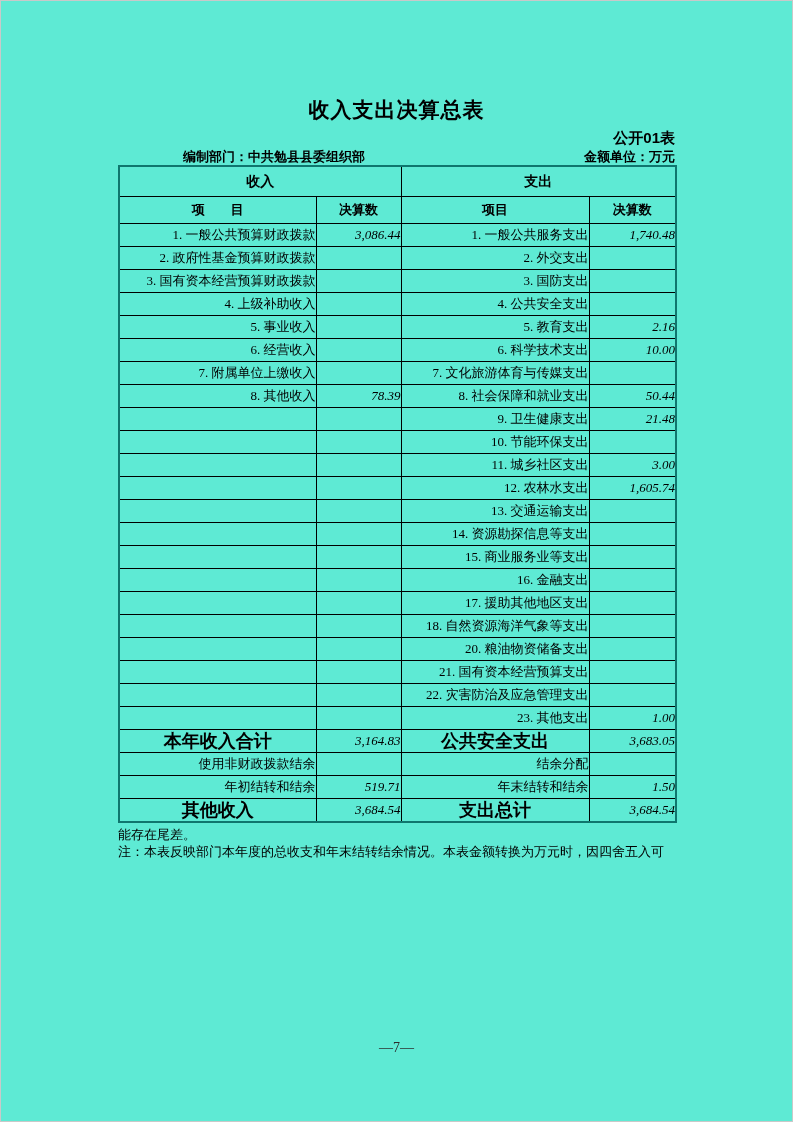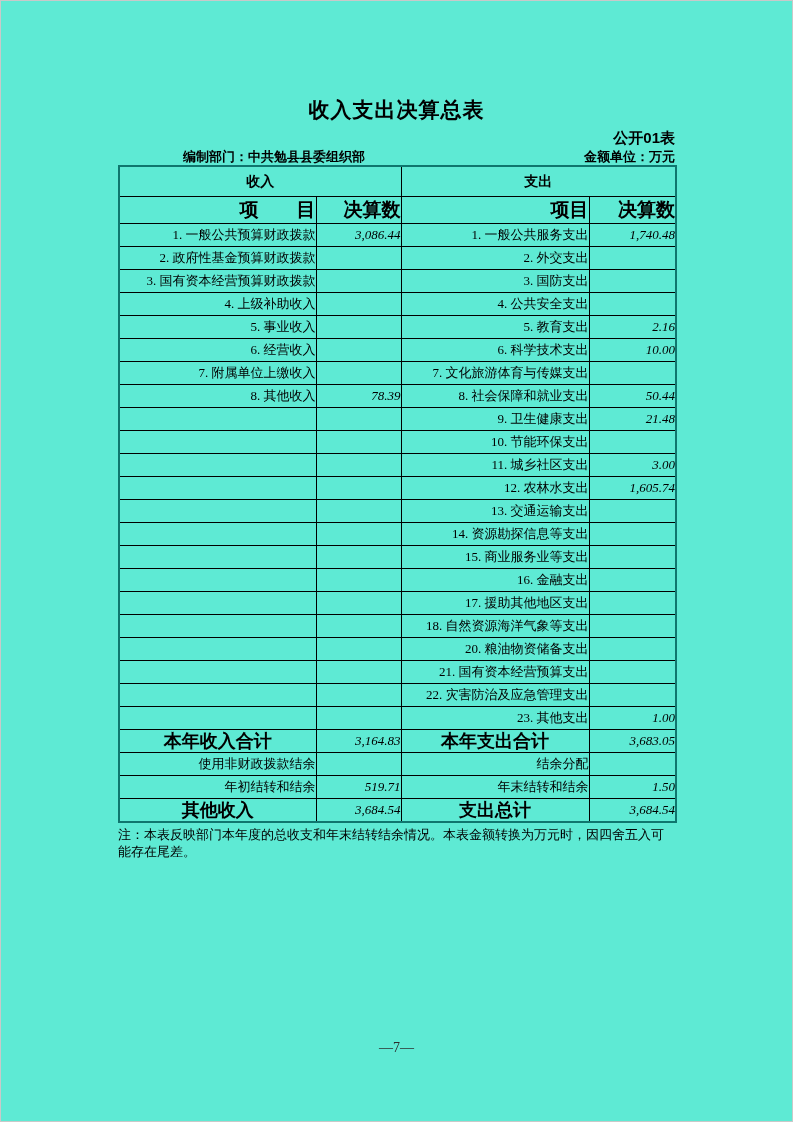--- a/index.html
+++ b/index.html
@@ -59,22 +59,22 @@
     height: 29px;
     font-family: "Liberation Sans", "DejaVu Sans", sans-serif;
     font-weight: bold;
     font-size: 14px;
     text-align: center;
   }
   tr.cols-row th {
     height: 26px;
     font-family: "Liberation Sans", "DejaVu Sans", sans-serif;
     font-weight: bold;
-    font-size: 19px;
-    text-align: right;
+    font-size: 13px;
+    text-align: center;
   }
   tbody td { height: 22px; font-size: 13px; line-height: 22px; }
   td.item { text-align: right; padding-left: 3px; padding-right: 2px; }
   td.amount { text-align: right; padding-right: 5px; padding-left: 2px; font-style: italic; }
   tr.total td.item {
     text-align: center;
     font-family: Liberation Serif, serif;
     font-weight: bold;
     font-size: 18px;
   }
@@ -257,21 +257,21 @@
           </tr>
           <tr>
             <td class="item"></td>
             <td class="amount"></td>
             <td class="item">23. 其他支出</td>
             <td class="amount">1.00</td>
           </tr>
           <tr class="total">
             <td class="item">本年收入合计</td>
             <td class="amount">3,164.83</td>
-            <td class="item">本年支出合计</td>
+            <td class="item">公共安全支出</td>
             <td class="amount">3,683.05</td>
           </tr>
           <tr>
             <td class="item">使用非财政拨款结余</td>
             <td class="amount"></td>
             <td class="item">结余分配</td>
             <td class="amount"></td>
           </tr>
           <tr>
             <td class="item">年初结转和结余</td>
@@ -282,20 +282,20 @@
           <tr class="total">
             <td class="item">其他收入</td>
             <td class="amount">3,684.54</td>
             <td class="item">支出总计</td>
             <td class="amount">3,684.54</td>
           </tr>
         </tbody>
     </table>
 
     <div class="footnote">
+      <div>能存在尾差。</div>
       <div>注：本表反映部门本年度的总收支和年末结转结余情况。本表金额转换为万元时，因四舍五入可</div>
-      <div>能存在尾差。</div>
     </div>
 
   </div>
 
   <div class="page-number">—7—</div>
 </div>
 
 </body></html>

